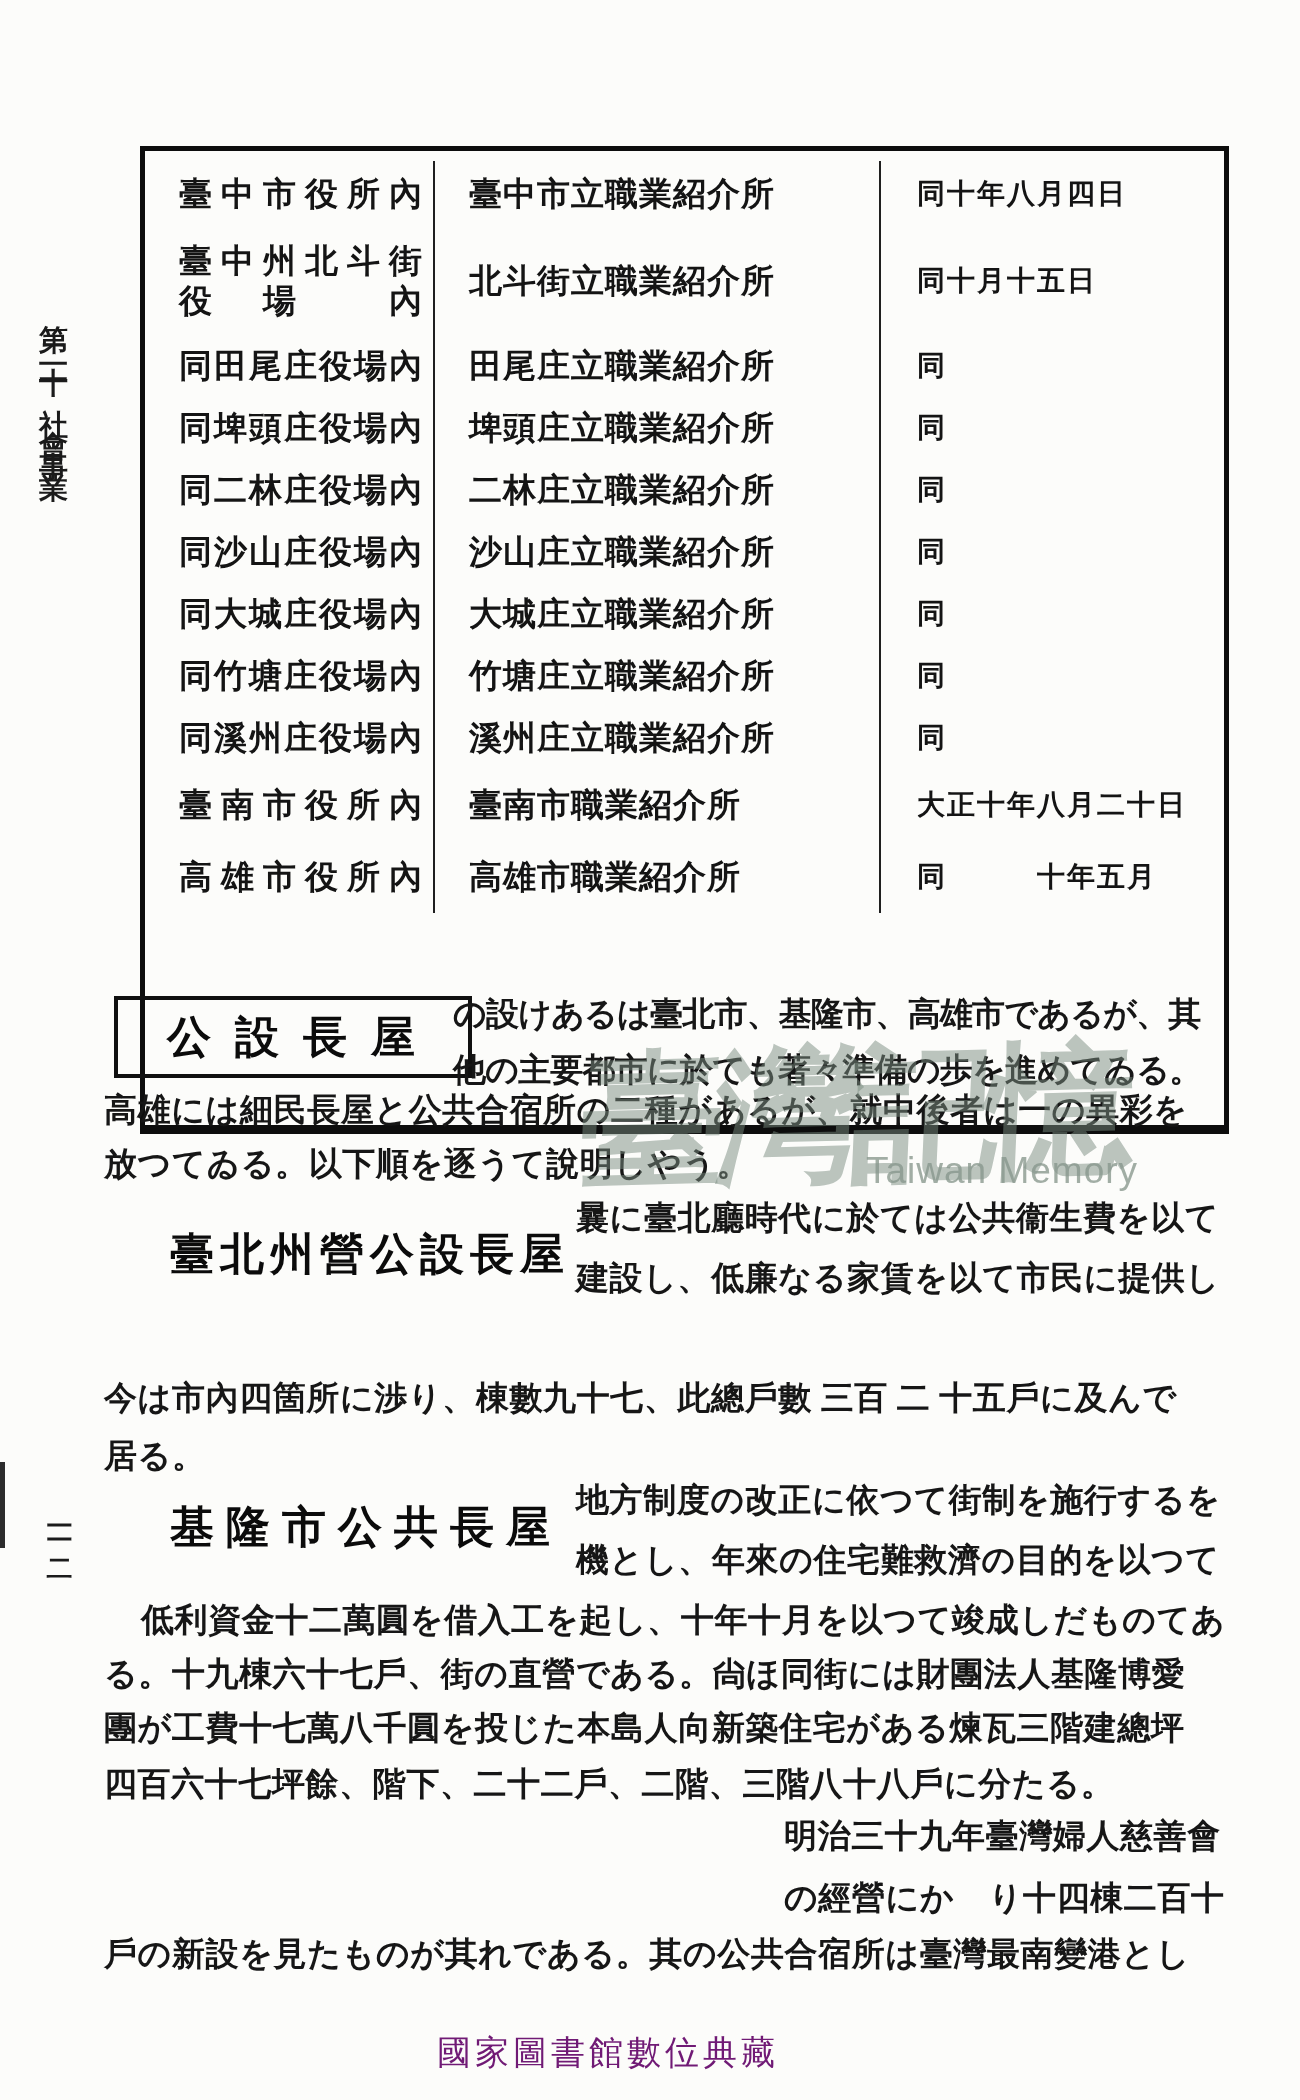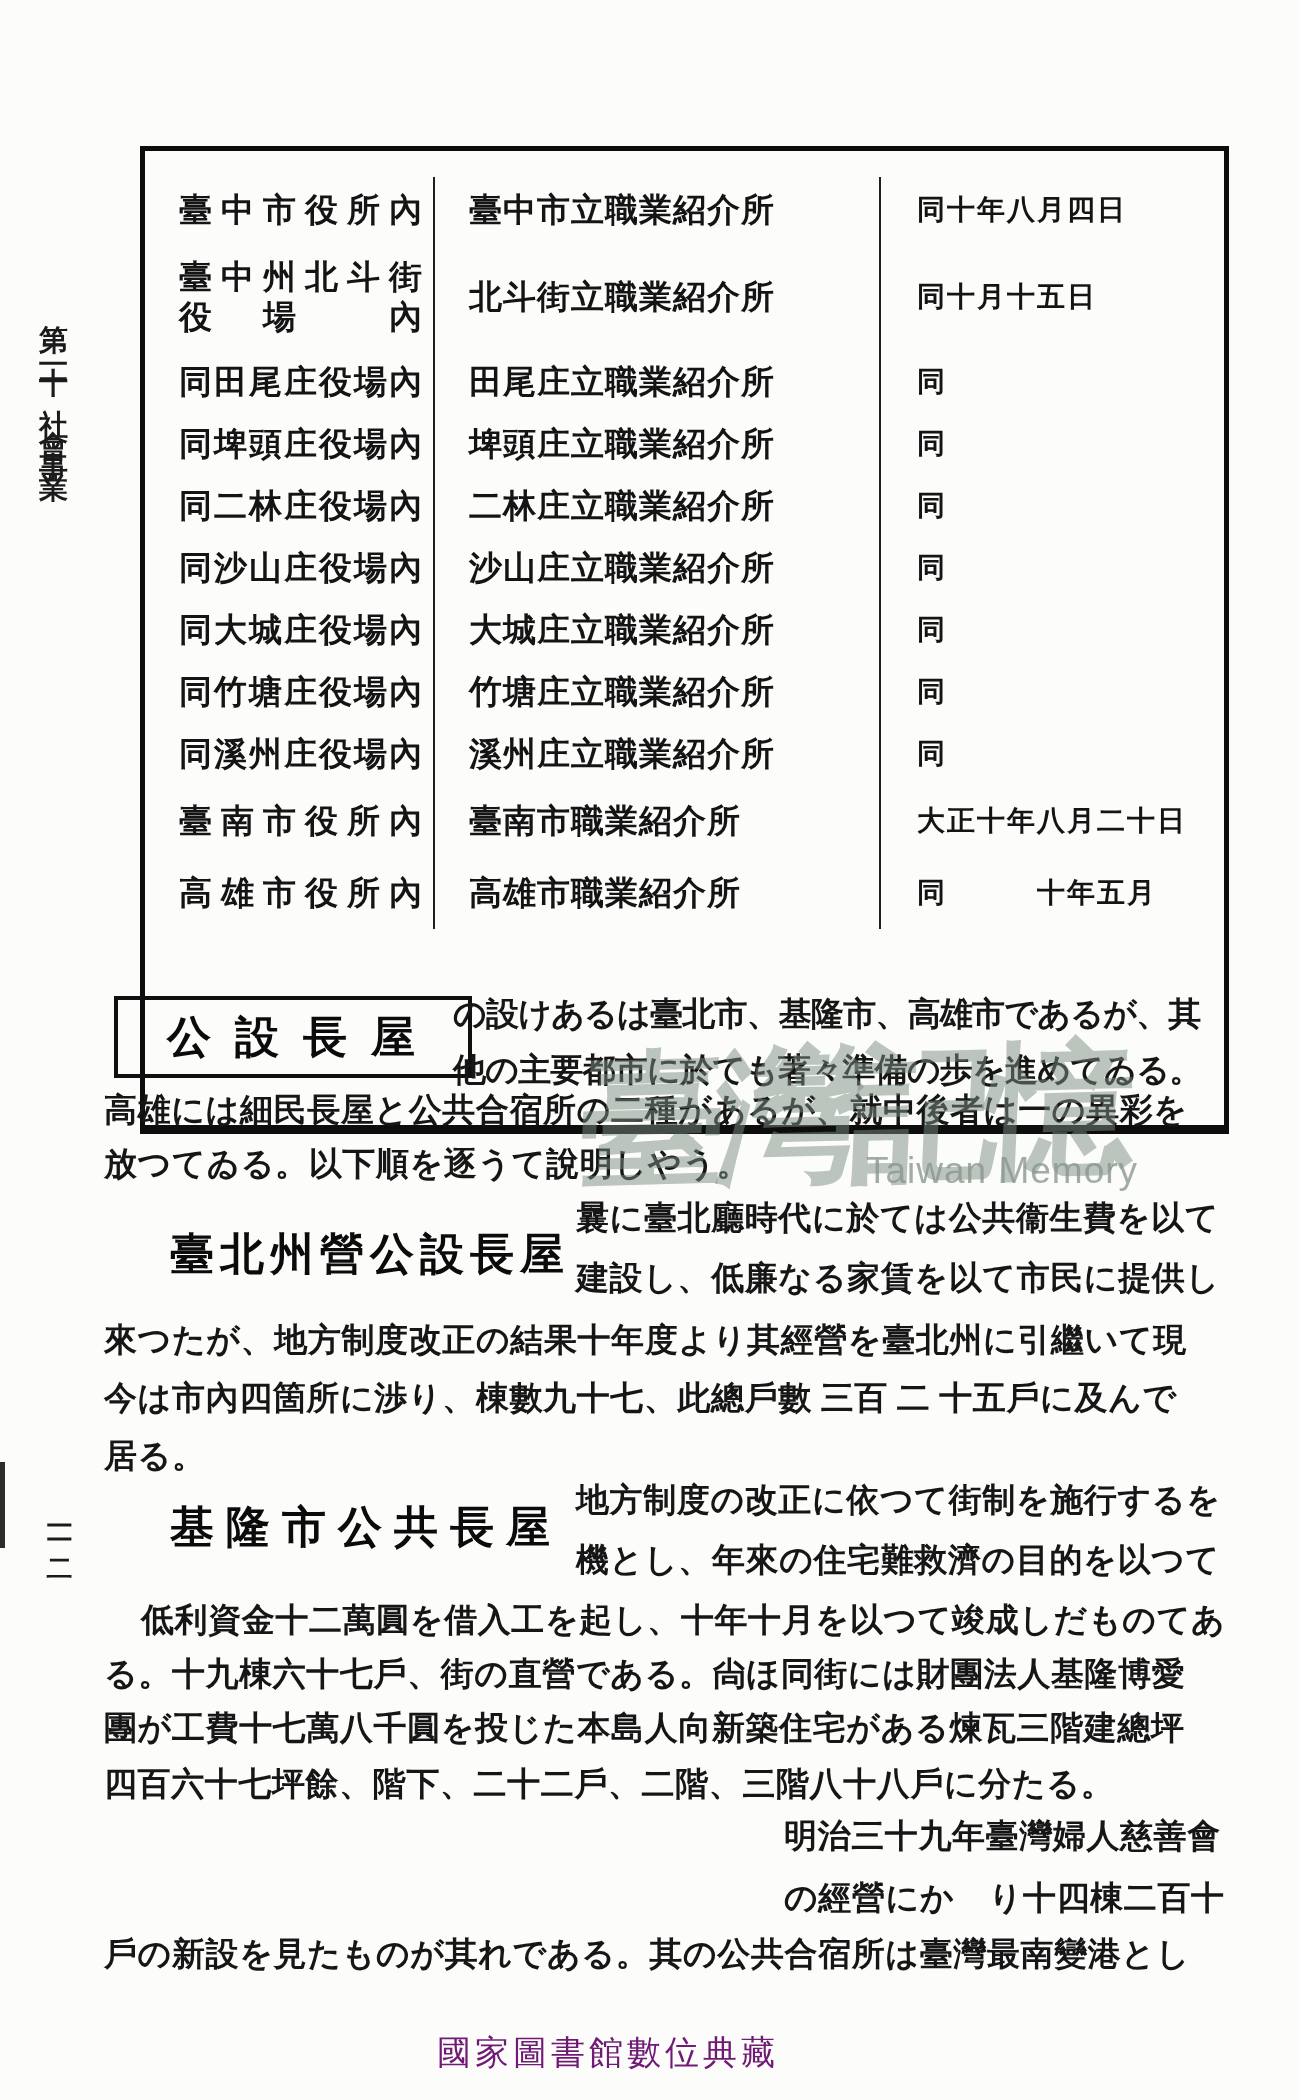--- a/index.html
+++ b/index.html
@@ -12,21 +12,21 @@
   .vtext{
     position:absolute;writing-mode:vertical-rl;text-orientation:upright;
     font-weight:600;white-space:nowrap;color:#1b1b1b;
   }
   .chapter{left:34px;top:302px;font-size:29px;letter-spacing:21px;}
   .pagenum{left:42px;top:1512px;font-size:26px;letter-spacing:14px;}
   
   .tbl{
     position:absolute;left:140px;top:146px;width:1089px;height:988px;
     box-sizing:border-box;border:5px solid #0d0d0d;border-bottom-width:9px;
-    padding-top:26px;background:#fcfcfa;
+    padding-top:10px;background:#fcfcfa;
   }
   .trow{display:grid;grid-template-columns:288px 446px 345px;}
   .trow>div{display:flex;align-items:center;box-sizing:border-box;}
   .trow .c2,.trow .c3{border-left:2px solid #1f1f1f;}
   .h-first{height:66px;}
   .h-tall{height:108px;}
   .h-std{height:62px;}
   .h-big{height:72px;}
   .cell-loc{padding-left:34px;font-size:33px;font-weight:600;letter-spacing:2px;white-space:nowrap;}
   .cell-loc.six{letter-spacing:9px;}
@@ -154,21 +154,20 @@
   <div class="bline" style="left:453px;top:1048px;letter-spacing:-0.8px;">他の主要都市に於ても著々準備の歩を進めてゐる。</div>
   <div class="bline" style="left:104px;top:1088px;">高雄には細民長屋と公共合宿所の二種があるが、就中後者は一の異彩を</div>
   <div class="bline" style="left:104px;top:1142px;text-align:center;">放つてゐる。以下順を逐うて說明しやう。</div>
 
   <div class="wm-main" style="color: rgba(122, 139, 127, 0.5);">臺灣記憶</div>
   <div class="wm-sub" style="color: rgba(134, 150, 140, 0.78);">Taiwan Memory</div>
 
   <div class="shead" style="left:170px;top:1225px;letter-spacing:6px;">臺北州營公設長屋</div>
   <div class="bline" style="left:576px;top:1196px;">曩に臺北廳時代に於ては公共衞生費を以て</div>
   <div class="bline" style="left:576px;top:1256px;">建設し、低廉なる家賃を以て市民に提供し</div>
-  <div class="bline" style="left:104px;top:1318px;">來つたが、地方制度改正の結果十年度より其經營を臺北州に引繼いて現</div>
   <div class="bline" style="left:104px;top:1376px;">今は市內四箇所に渉り、棟數九十七、此總戶數 三百 二 十五戶に及んで</div>
   <div class="bline" style="left:104px;top:1434px;">居る。</div>
 
   <div class="shead" style="left:170px;top:1498px;letter-spacing:12px;">基隆市公共長屋</div>
   <div class="bline" style="left:576px;top:1538px;">機とし、年來の住宅難救濟の目的を以つて</div>
   <div class="bline" style="left:576px;top:1478px;">地方制度の改正に依つて街制を施行するを</div>
   <div class="bline" style="left:104px;top:1598px;margin-left:37px;">低利資金十二萬圓を借入工を起し、十年十月を以つて竣成しだものてあ</div>
   <div class="bline" style="left:104px;top:1652px;">る。十九棟六十七戶、街の直營である。尙ほ同街には財團法人基隆博愛</div>
   <div class="bline" style="left:104px;top:1706px;">團が工費十七萬八千圓を投じた本島人向新築住宅がある煉瓦三階建總坪</div>
   <div class="bline" style="left:104px;top:1762px;">四百六十七坪餘、階下、二十二戶、二階、三階八十八戶に分たる。</div>

